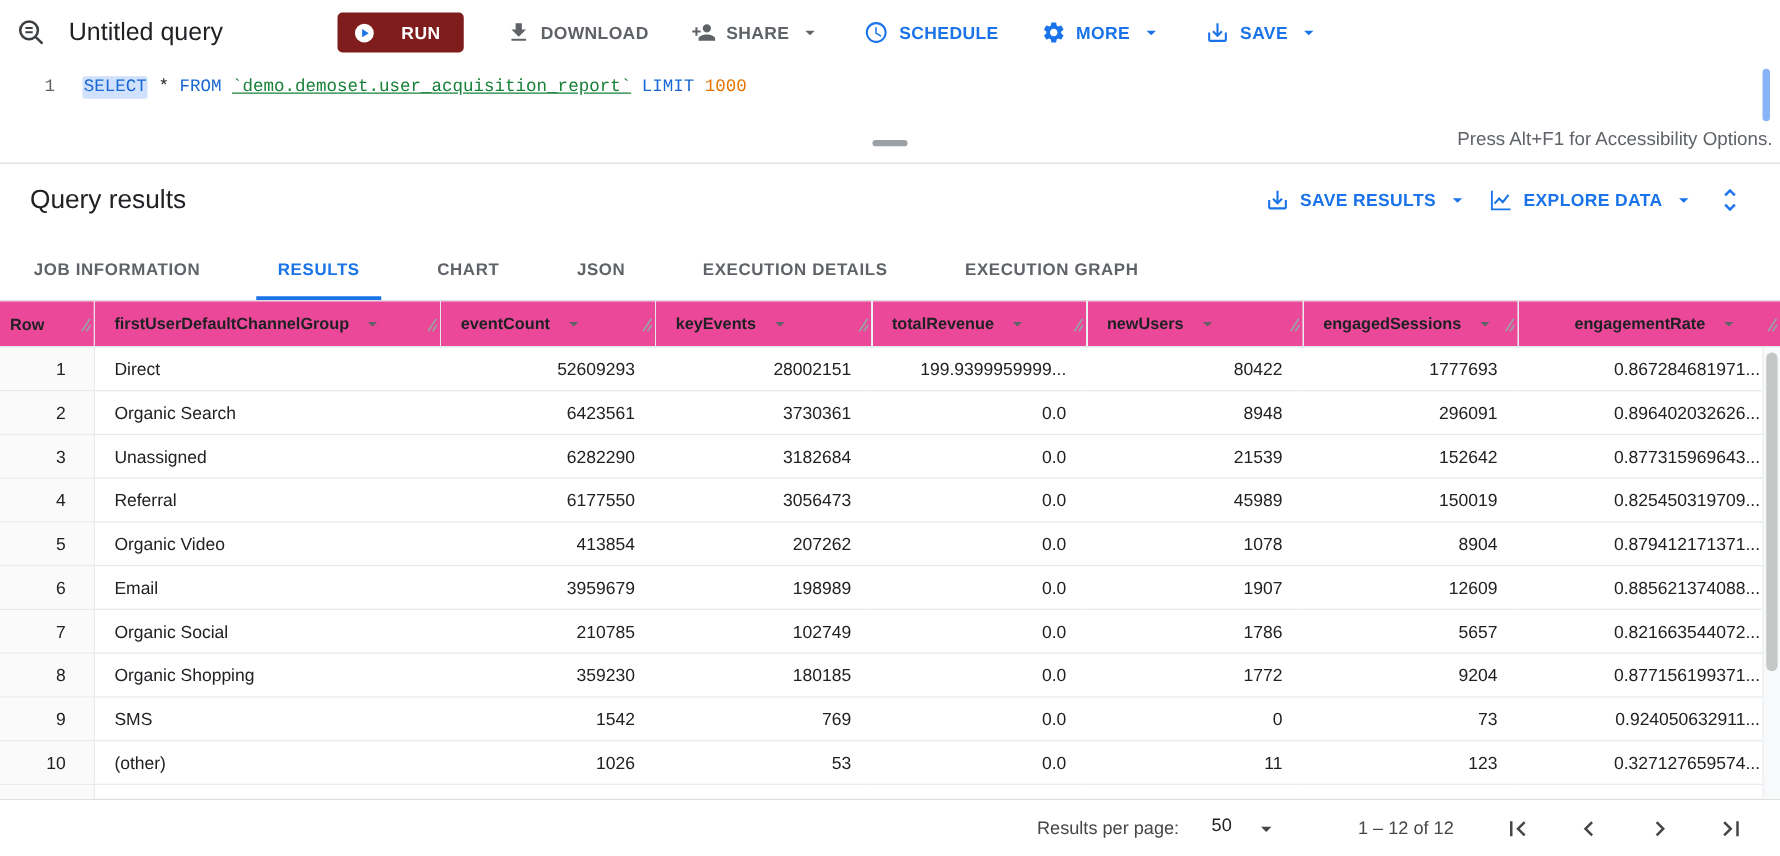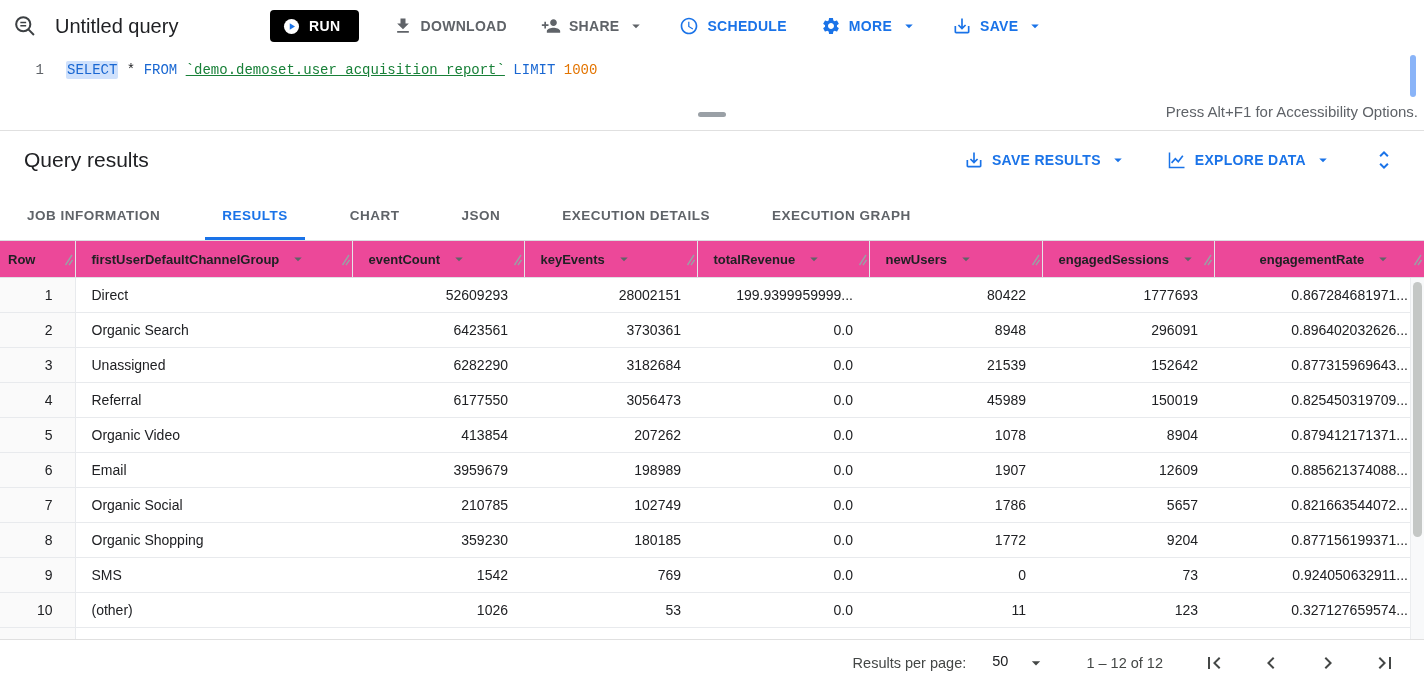--- a/index.html
+++ b/index.html
@@ -8,22 +8,22 @@
     width:1424px; height:685px; background:#fff; color:#202124;
     font-family:"Liberation Sans", sans-serif;
   }
   button { background:none; border:none; font-family:inherit; cursor:pointer; padding:0; }
 
   
   .toolbar { height:52px; display:flex; align-items:center; padding:16px 12px; }
   .title-group { display:flex; align-items:center; gap:16px; width:258px; }
   .q-title { font-size:20px; color:#202124; white-space:nowrap; }
   .tb-actions { display:flex; align-items:center; gap:34px; }
-  .run-btn { background:#000000; color:#fff; height:32px; border-radius:4px;
-    padding:0 18px 0 12px; display:flex; align-items:center; gap:8px;
+  .run-btn { background:#7f1d1d; color:#fff; height:32px; border-radius:4px;
+    padding:0 18px 0 12px; display:flex; align-items:center; gap:20px;
     font-size:14px; font-weight:700; letter-spacing:.4px; }
   .tbtn { display:flex; align-items:center; gap:8px; font-size:14px; font-weight:700;
     letter-spacing:.3px; height:36px; }
   .tbtn.gray { color:#5f6368; }
   .tbtn.blue { color:#1a73e8; }
   .icon { display:inline-flex; align-items:center; justify-content:center; }
 
   
   .editor { position:relative; height:46px; display:flex;
     font-family:"Liberation Mono","DejaVu Sans Mono",monospace; }
@@ -38,21 +38,21 @@
     background:#8ab4f8; border-radius:3px; }
 
   .strip { position:relative; height:33px; border-bottom:1px solid #e0e0e0; background:#fff; }
   .a11y { position:absolute; right:6px; top:5px; font-size:15px; color:#5f6368; }
   .grip { position:absolute; left:50%; transform:translateX(-50%); top:14px; width:28px;
     height:5px; border-radius:3px; background:#9aa0a6; cursor:row-resize; }
 
   
   .results-header { height:58px; display:flex; align-items:center; padding:0 28px 0 24px; }
   .results-title { font-size:21px; font-weight:400; margin:0; }
-  .rh-actions { display:flex; gap:40px; margin-left:auto; }
+  .rh-actions { display:flex; gap:16px; margin-left:auto; }
   .unfold-btn { color:#1a73e8; display:flex; align-items:center; }
 
   
   .tabbar { height:52px; border-bottom:1px solid #dadce0; display:flex; align-items:flex-end;
     padding-left:10px;gap:28px; }
   .tab { padding:0 17px; height:48px; line-height:48px; font-size:13.5px; font-weight:700;
     letter-spacing:.5px; color:#5f6368; border-bottom:3px solid transparent; cursor:pointer;
     white-space:nowrap; }
   .tab.active { color:#1a73e8; border-bottom-color:#1a73e8; }
 
@@ -85,21 +85,21 @@
     border-left:1px solid #ebedef; }
   .v-thumb { position:absolute; top:4px; left:2px; width:9px; height:255px; background:#c4c7c5;
     border-radius:5px; }
 
   
   .footer { height:46px; border-top:1px solid #e0e0e0; display:flex; align-items:center;
     justify-content:flex-end; padding-right:26px; font-size:14.5px; color:#444746;
     background:#fff; }
   .pagesize-btn { display:flex; align-items:flex-start; gap:18px; color:#202124; font-size:14.5px;
     margin-left:26px; }
-  .range { margin-left:40px; color:#444746; }
+  .range { margin-left:63px; color:#444746; }
   .pager { display:flex; align-items:center; gap:31px; margin-left:38px; }
   .pager button { width:26px; height:26px; display:flex; align-items:center;
     justify-content:center; color:#444746; }
 </style>
 </head>
 <body>
 
 <div class="toolbar">
   <div class="title-group">
     <span class="icon">

